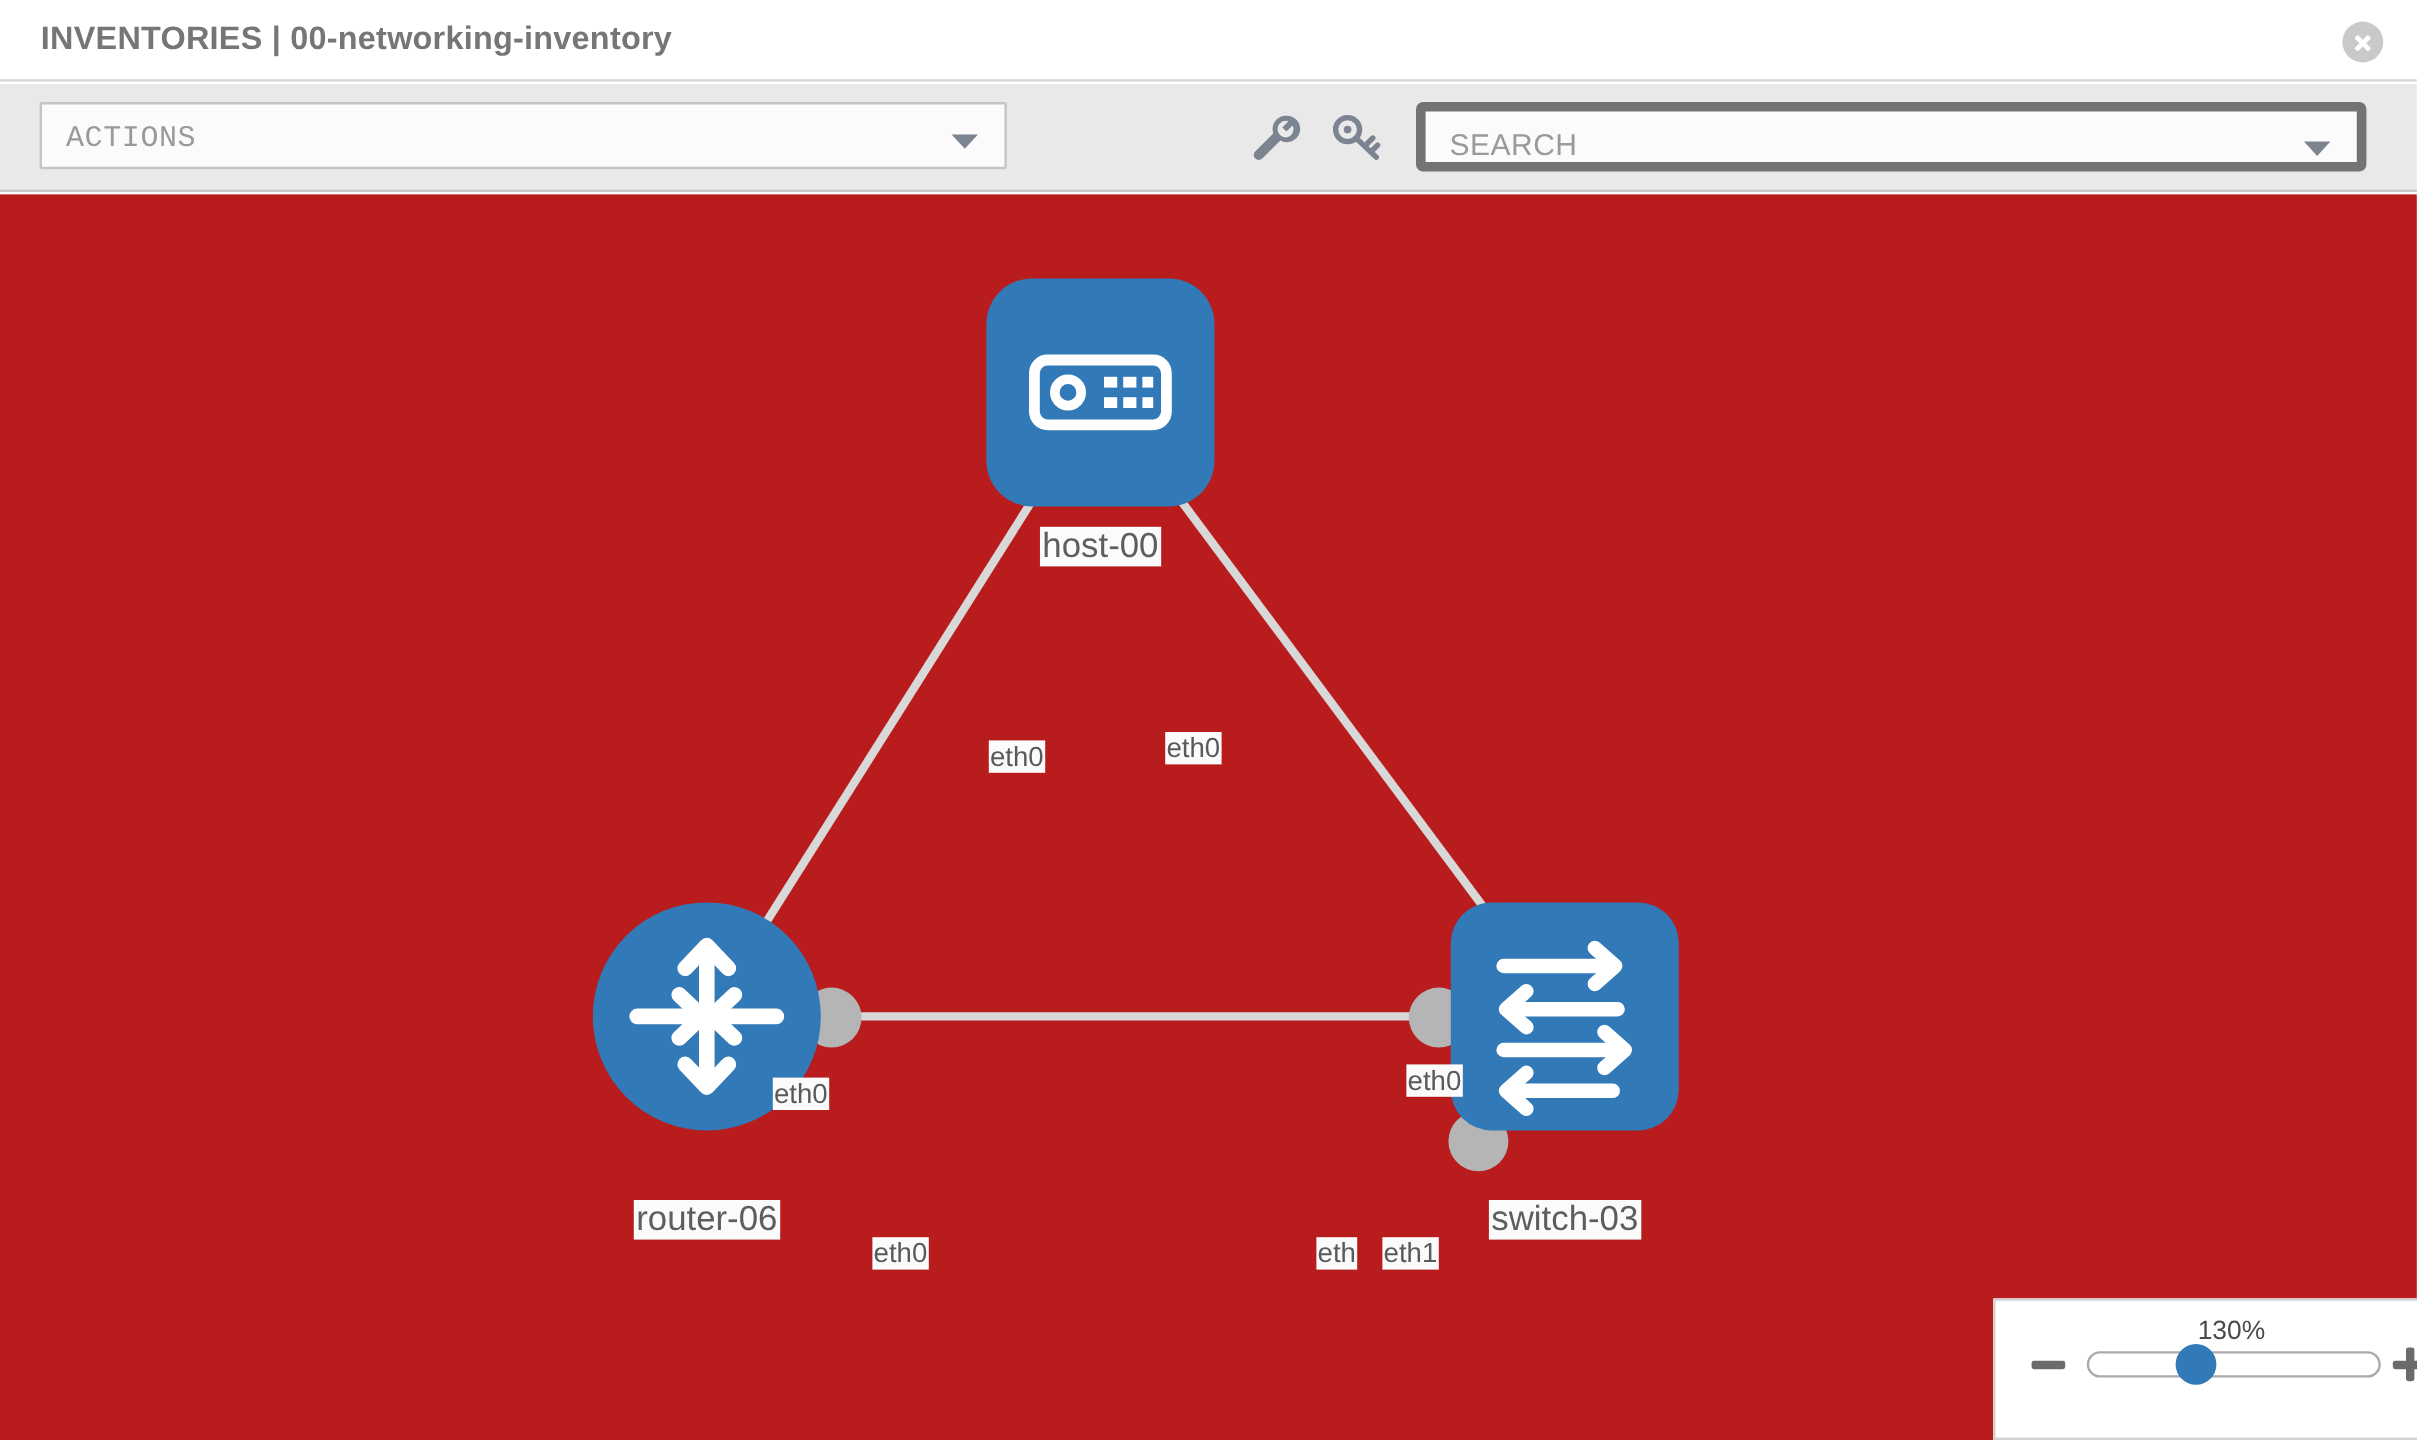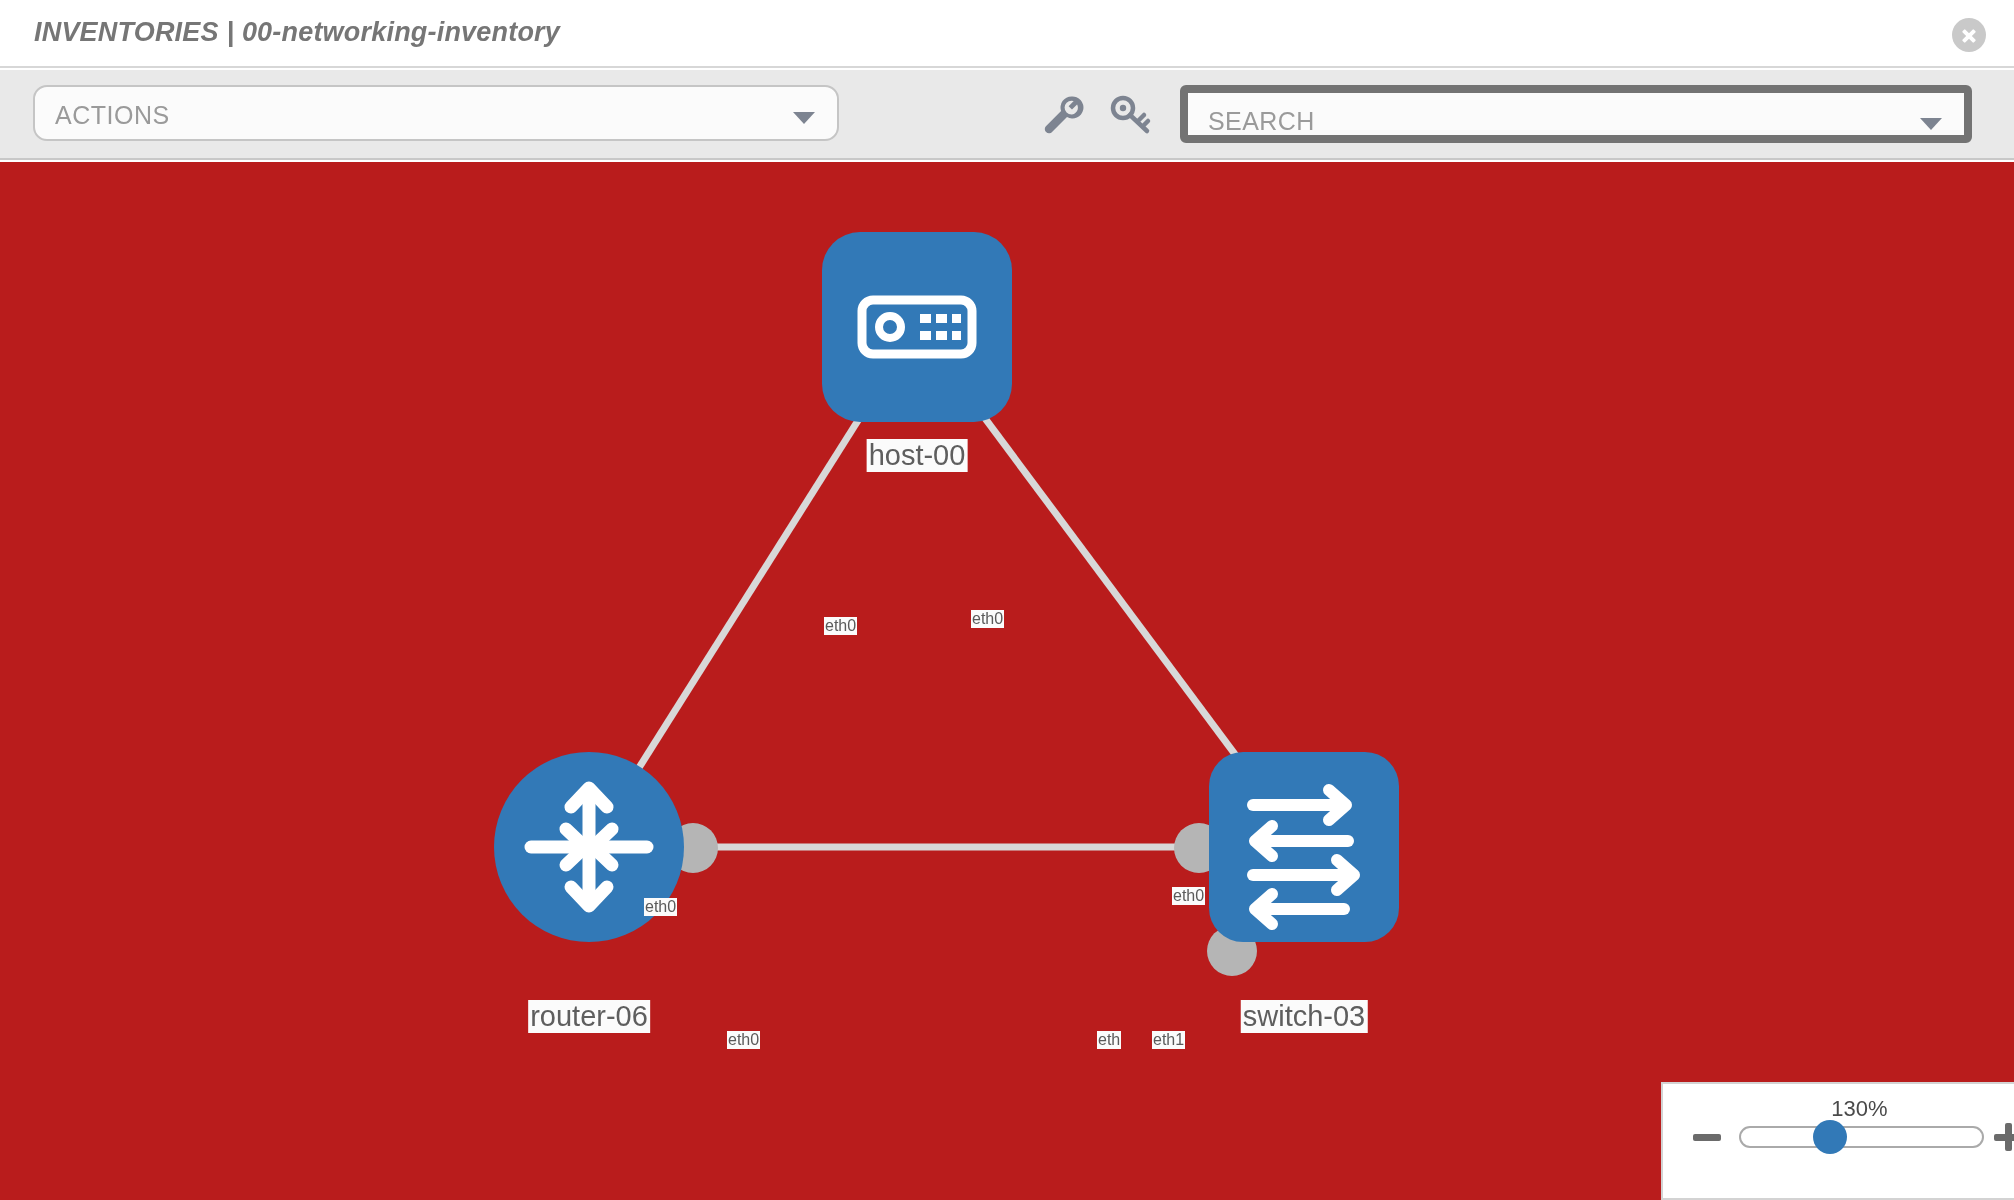--- a/index.html
+++ b/index.html
@@ -22,21 +22,20 @@
     border-bottom: 2px solid #d7d7d7;
   }
   .page-title {
     position: absolute;
     left: 34px; top: 17px;
     font-size: 27px;
     font-weight: bold;
     color: #767676;
     letter-spacing: 0.2px;
     white-space: nowrap;
-    font-style: italic;
   }
   .close-btn {
     position: absolute;
     right: 28px; top: 18px;
     width: 34px; height: 34px;
     border-radius: 50%;
     background: #c9c9c9;
     cursor: pointer;
   }
   .close-btn::before,
@@ -59,22 +58,23 @@
     height: 90px;
     background: #e9e9e9;
     border-bottom: 2px solid #c8c8c8;
   }
   .actions-select {
     position: absolute;
     left: 33px; top: 15px;
     width: 806px; height: 56px;
     background: #fbfbfb;
     border: 2px solid #c5c5c5;
-    border-radius: 14px;
-    cursor: pointer;
+    border-radius: 2px;
+    cursor: pointer;
+    font-family: Liberation Mono, monospace;
   }
   .actions-label {
     position: absolute;
     left: 20px; top: 14px;
     font-size: 25px;
     color: #9a9a9a;
     letter-spacing: 0.5px;
   }
   .caret {
     position: absolute;
@@ -132,21 +132,21 @@
     position: absolute;
     font-size: 29px;
     color: #5e5e5e;
     background: #fbfbfb;
     white-space: nowrap;
     transform: translateX(-50%);
     padding: 0 2px;
   }
   .iface-label {
     position: absolute;
-    font-size: 16px;
+    font-size: 23px;
     color: #5a5a5a;
     background: #fbfbfb;
     white-space: nowrap;
     padding: 0 1px;
   }
 
   
   .zoom-widget {
     position: absolute;
     left: 1628px; top: 1082px;

